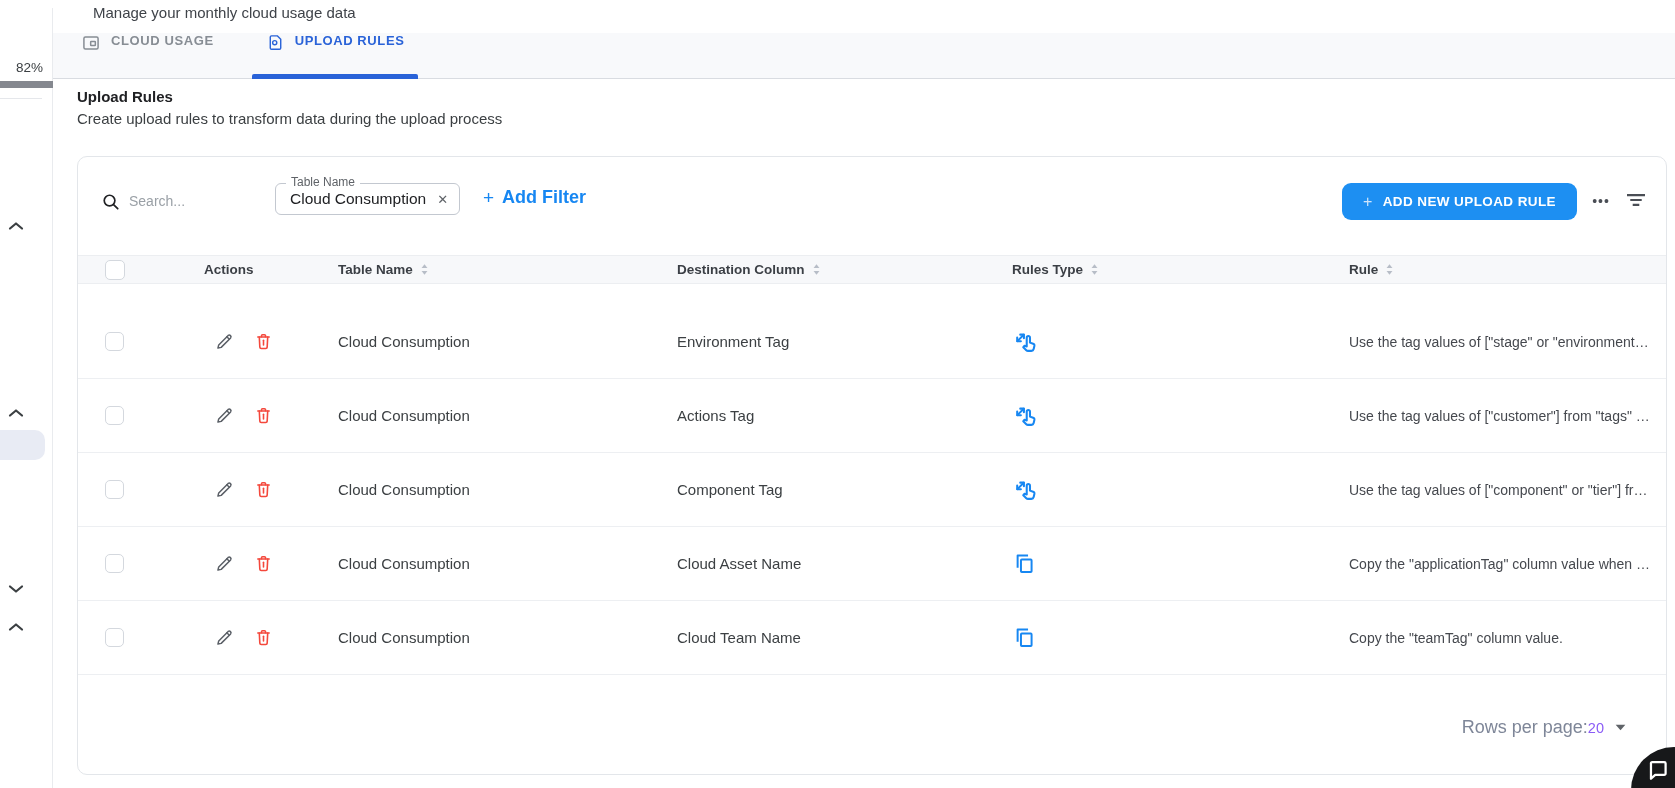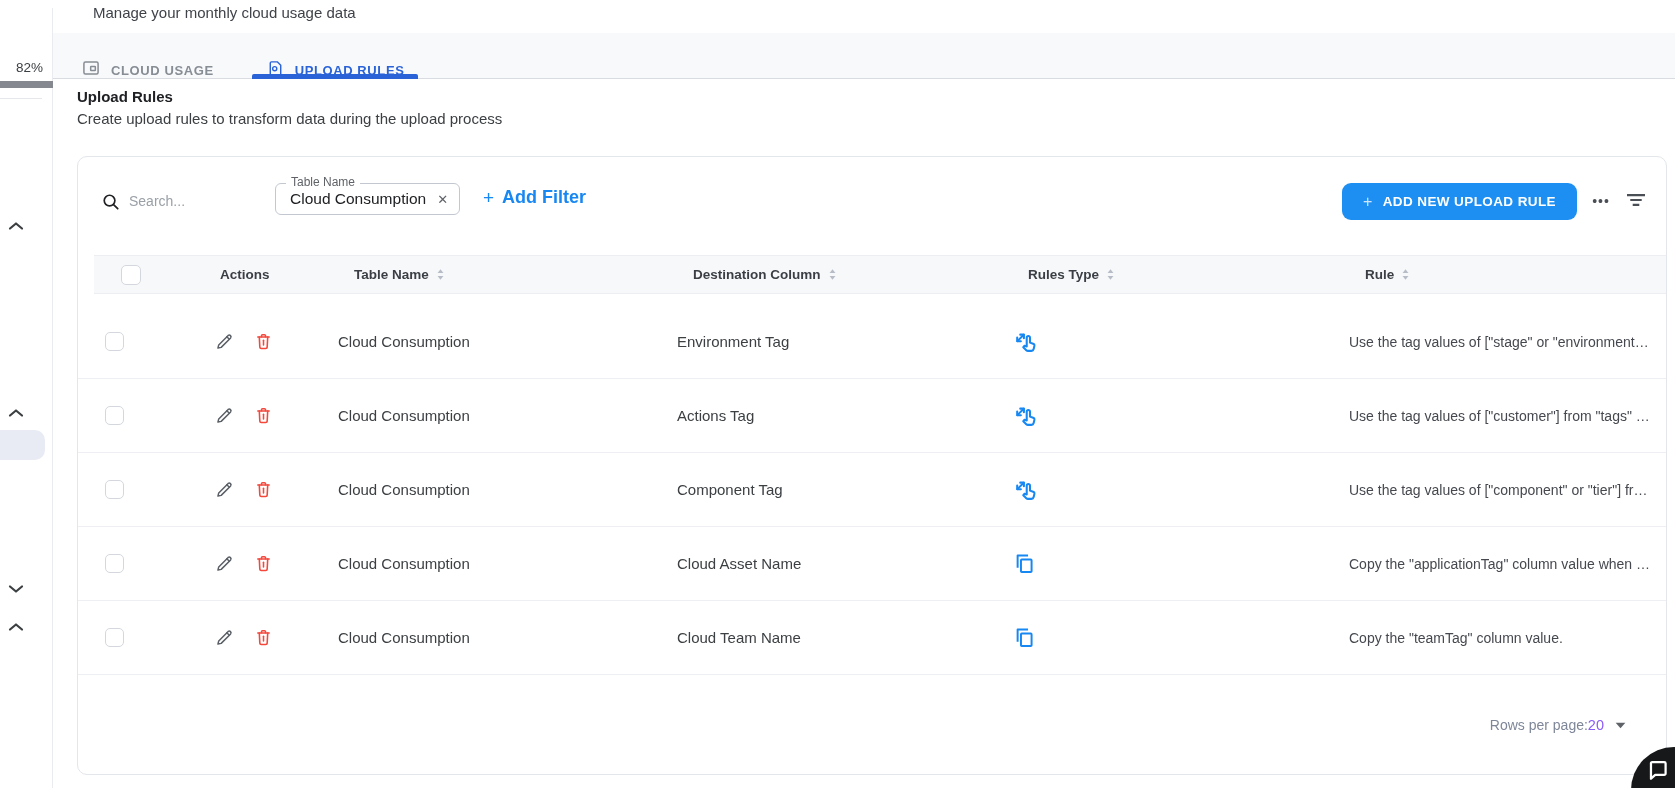--- a/index.html
+++ b/index.html
@@ -15,21 +15,21 @@
   .schev { position:absolute; left:8px; width:16px; height:12px; cursor:pointer; }
   .sactive { position:absolute; top:422px; left:0; width:45px; height:30px; background:#e8ebf4;
     border-radius:0 10px 10px 0; cursor:pointer; }
 
   
   .main { position:absolute; left:53px; top:0; right:0; bottom:0; }
   .top-subtitle { position:absolute; left:24px; top:4px; font-size:15px; color:#3f4349;margin-left:16px; }
 
   .tabbar { position:absolute; left:0; right:0; top:33px; height:46px; background:#f8f9fb;
     border-bottom:1px solid #d9dce1; display:flex; align-items:stretch; padding-left:12px; }
-  .tab { display:flex; align-items:flex-end; gap:10px; padding:0 16px; position:relative;
+  .tab { display:flex; align-items:flex-start; gap:10px; padding:0 16px; position:relative;
     font-size:13px; font-weight:bold; letter-spacing:.6px; color:#878d94; cursor:pointer; }
   .tab + .tab { margin-left:20px; }
   .tab.active { color:var(--tab-active,#2a63d8); }
   .tab.active::after { content:""; position:absolute; left:2px; right:2px; bottom:-1px; height:5px;
     background:var(--tab-active,#2a63d8); border-radius:2px 2px 0 0; }
 
   .section-title { position:absolute; left:24px; top:88px; font-size:15px; font-weight:bold; color:#202124; }
   .section-desc  { position:absolute; left:24px; top:110px; font-size:15px; color:#3c4043; }
 
   
@@ -61,41 +61,41 @@
   .add-rule-btn .plus { color:#cfe5fb; font-size:16px; font-weight:normal; }
 
   .more-btn { position:absolute; right:52px; top:29px; width:26px; height:30px; border:none;
     background:transparent; color:#4a4e55; font-size:14px; letter-spacing:1px; cursor:pointer; }
   .filterlist-btn { position:absolute; right:16px; top:30px; width:28px; height:28px; border:none;
     background:transparent; cursor:pointer; padding:2px; }
 
   
   .t-grid { display:grid; grid-template-columns:100px 160px 339px 335px 337px minmax(0,1fr);
     align-items:center; }
-  .thead { position:absolute; left:16px; right:0; top:98px; height:39px; background:#f7f8fa;
+  .thead { position:absolute; left:0; right:0; top:98px; height:29px; background:#f7f8fa;
     border-top:1px solid #eceef1; border-bottom:1px solid #eceef1;
     font-size:13.5px; font-weight:bold; color:#3b3f45; }
   .hc { display:flex; align-items:center; gap:6px; }
   .hc.actions { padding-left:26px; }
   .sortable { cursor:pointer; }
 
   .tbody { position:absolute; left:0; right:0; top:148px; }
   .trow { height:74px; border-bottom:1px solid #edeff2; font-size:15px; color:#3c4043; }
   .checkbox { width:19px; height:19px; border:1.5px solid #d4d8de; border-radius:5px;
     background:#fff; margin-left:27px; cursor:pointer; }
   .cell-actions { padding-left:36px; display:flex; align-items:center; gap:18px; }
   .icon-btn { border:none; background:transparent; padding:0; cursor:pointer; line-height:0; }
   .pencil { color:#5a5f66; }
   .trash { color:var(--danger,#f4483c); }
   .ruletype { color:var(--accent,#1787f2); display:flex; align-items:center; }
   .cell-rule { font-size:14px; color:#45484e; white-space:nowrap; overflow:hidden;
     text-overflow:ellipsis; padding-right:14px; }
 
   .pagination { position:absolute; right:40px; top:560px; display:flex; align-items:center; }
-  .pag-label { font-size:14px; color:#7e8698; }
+  .pag-label { font-size:18px; color:#7e8698; }
   .pag-value { font-size:14.5px; color:#8b5cf6; cursor:pointer; }
   .pag-caret { margin-left:11px; cursor:pointer; line-height:0; }
 
   
   .chat-fab { position:absolute; left:1631px; top:747px; width:86px; height:86px; border-radius:50%;
     background:#17181a; cursor:pointer; z-index:9; }
   .chat-fab svg { position:absolute; left:13px; top:10px; }
 </style>
 </head>
 <body>

